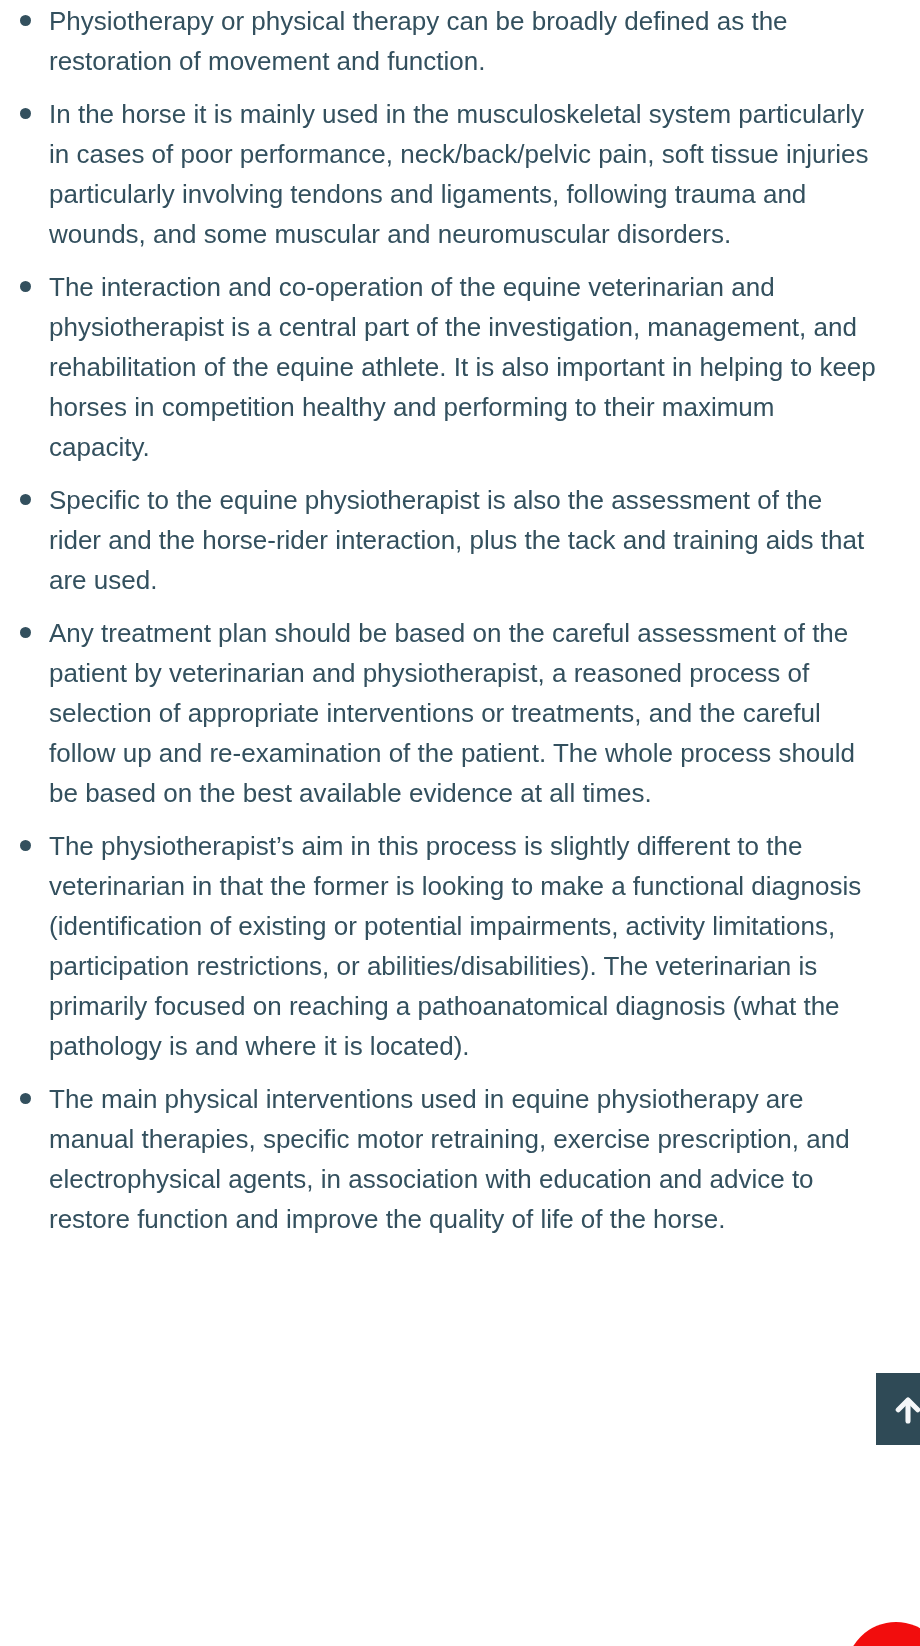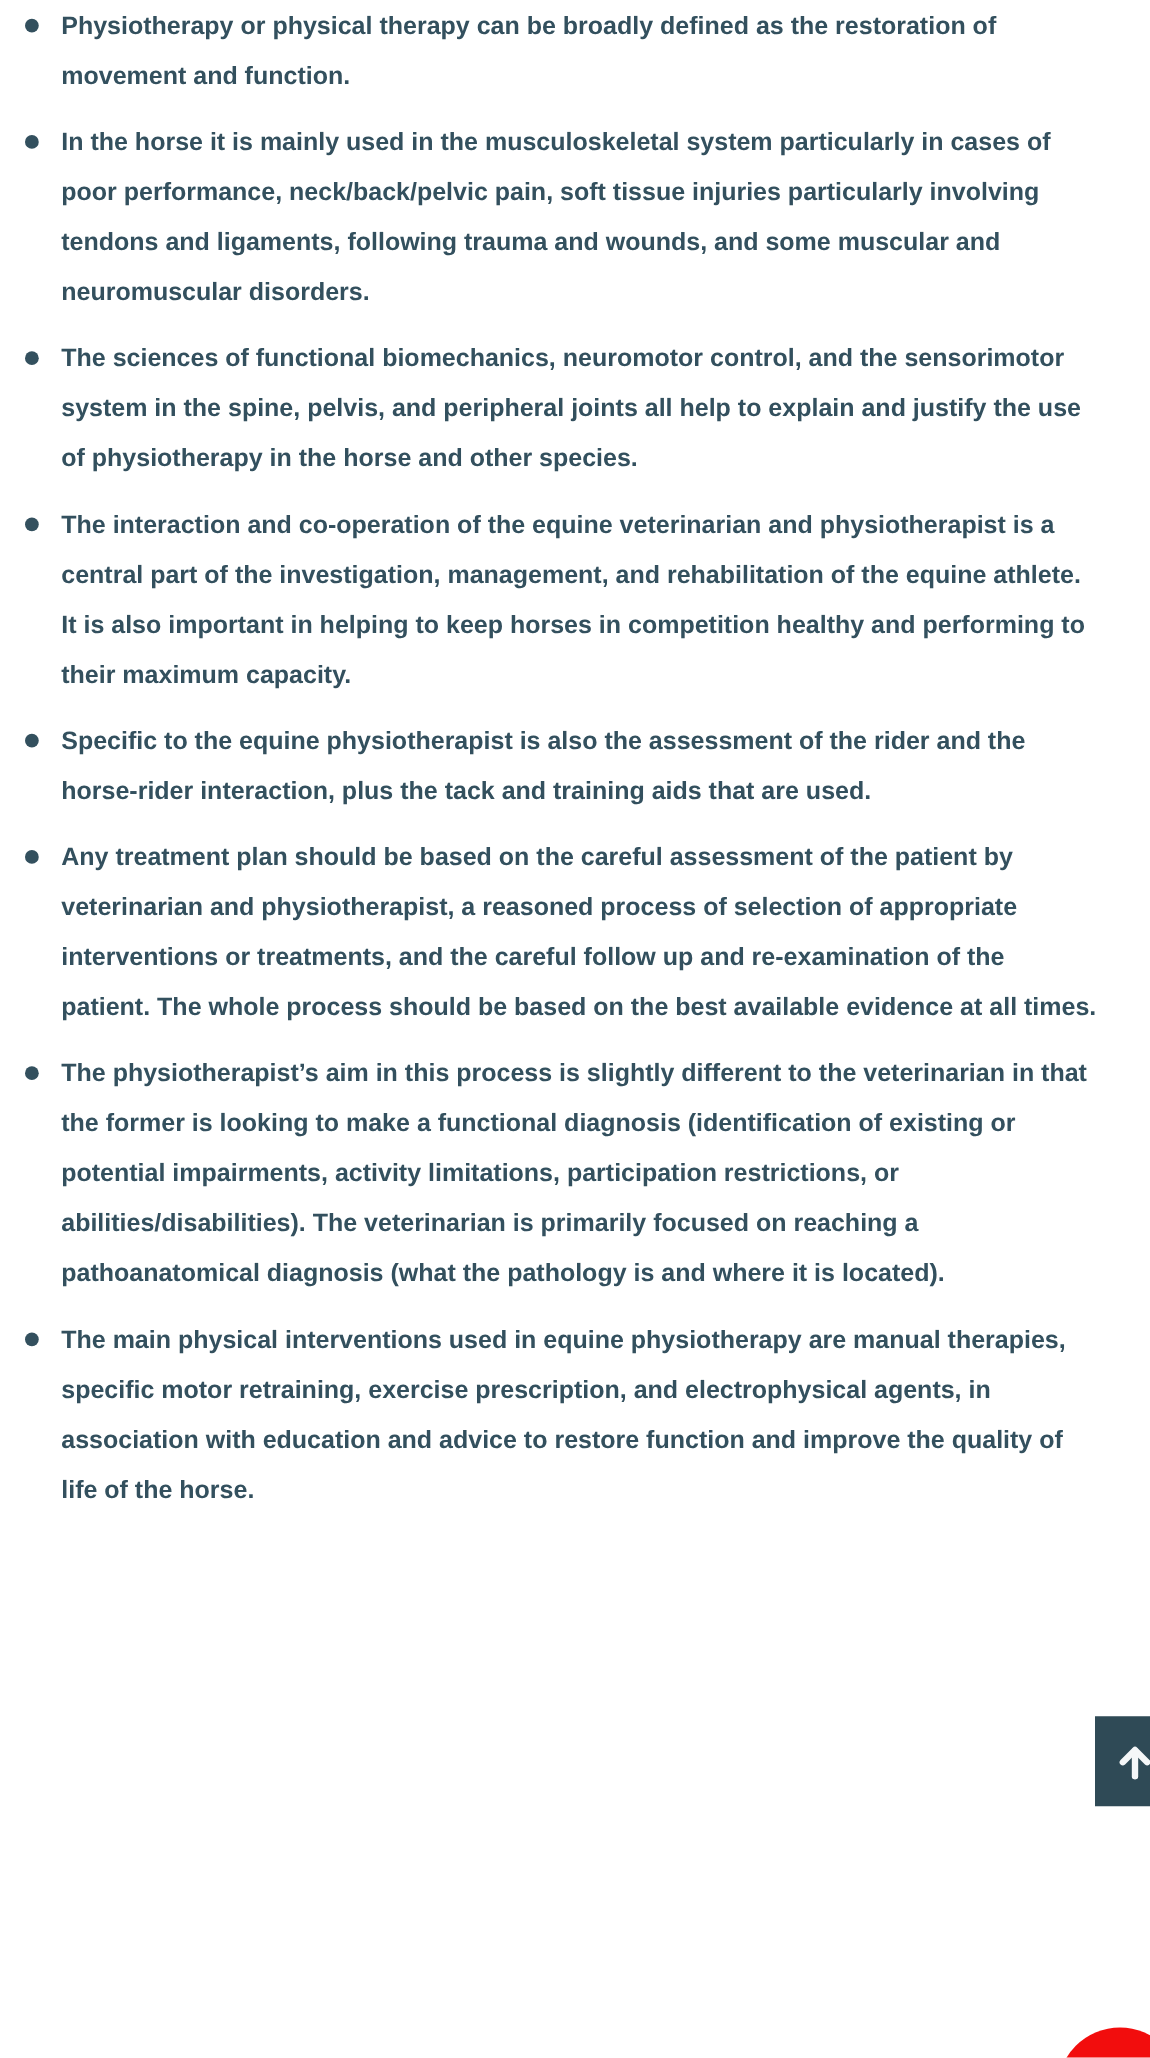--- a/index.html
+++ b/index.html
@@ -16,24 +16,23 @@
   }
   .bullet-list {
     list-style: none;
     margin: 0;
     padding: 1px 40px 0 20px;
   }
   .bullet-item {
     position: relative;
     padding-left: 29px;
     margin-bottom: 13px;
-    font-size: 20px;
+    font-size: 26px;
     line-height: 40px;
     color: var(--text-color, #33505e);
-    font-weight: bold;
   }
   .bullet-item .dot {
     position: absolute;
     left: 0;
     top: 14px;
     width: 11px;
     height: 11px;
     border-radius: 50%;
     background: var(--text-color, #33505e);
   }
@@ -68,21 +67,20 @@
     cursor: pointer;
     padding: 0;
   }
 </style>
 </head>
 <body style="--text-color: #33505e; --btn-bg: #2f4a56; --fab-color: #f20d0d; background: rgb(255, 255, 255);">
 
 <ul class="bullet-list" id="bullet-list">
     <li class="bullet-item"><span class="dot"></span><span>Physiotherapy or physical therapy can be broadly defined as the restoration of movement and function.</span></li>
     <li class="bullet-item"><span class="dot"></span><span>In the horse it is mainly used in the musculoskeletal system particularly in cases of poor performance, neck/back/pelvic pain, soft tissue injuries particularly involving tendons and ligaments, following trauma and wounds, and some muscular and neuromuscular disorders.</span></li>
-    <li class="bullet-item"><span class="dot"></span><span>The sciences of functional biomechanics, neuromotor control, and the sensorimotor system in the spine, pelvis, and peripheral joints all help to explain and justify the use of physiotherapy in the horse and other species.</span></li>
     <li class="bullet-item"><span class="dot"></span><span>The interaction and co-operation of the equine veterinarian and physiotherapist is a central part of the investigation, management, and rehabilitation of the equine athlete. It is also important in helping to keep horses in competition healthy and performing to their maximum capacity.</span></li>
     <li class="bullet-item"><span class="dot"></span><span>Specific to the equine physiotherapist is also the assessment of the rider and the horse-rider interaction, plus the tack and training aids that are used.</span></li>
     <li class="bullet-item"><span class="dot"></span><span>Any treatment plan should be based on the careful assessment of the patient by veterinarian and physiotherapist, a reasoned process of selection of appropriate interventions or treatments, and the careful follow up and re-examination of the patient. The whole process should be based on the best available evidence at all times.</span></li>
     <li class="bullet-item"><span class="dot"></span><span>The physiotherapist’s aim in this process is slightly different to the veterinarian in that the former is looking to make a functional diagnosis (identification of existing or potential impairments, activity limitations, participation restrictions, or abilities/disabilities). The veterinarian is primarily focused on reaching a pathoanatomical diagnosis (what the pathology is and where it is located).</span></li>
     <li class="bullet-item"><span class="dot"></span><span>The main physical interventions used in equine physiotherapy are manual therapies, specific motor retraining, exercise prescription, and electrophysical agents, in association with education and advice to restore function and improve the quality of life of the horse.</span></li>
   </ul>
 
 <button class="back-to-top" aria-label="Back to top">
   <span style="display:flex;">
     <svg viewBox="0 0 24 24" fill="none" stroke="#f5f7f8" stroke-width="3.4" stroke-linecap="round" stroke-linejoin="round">

